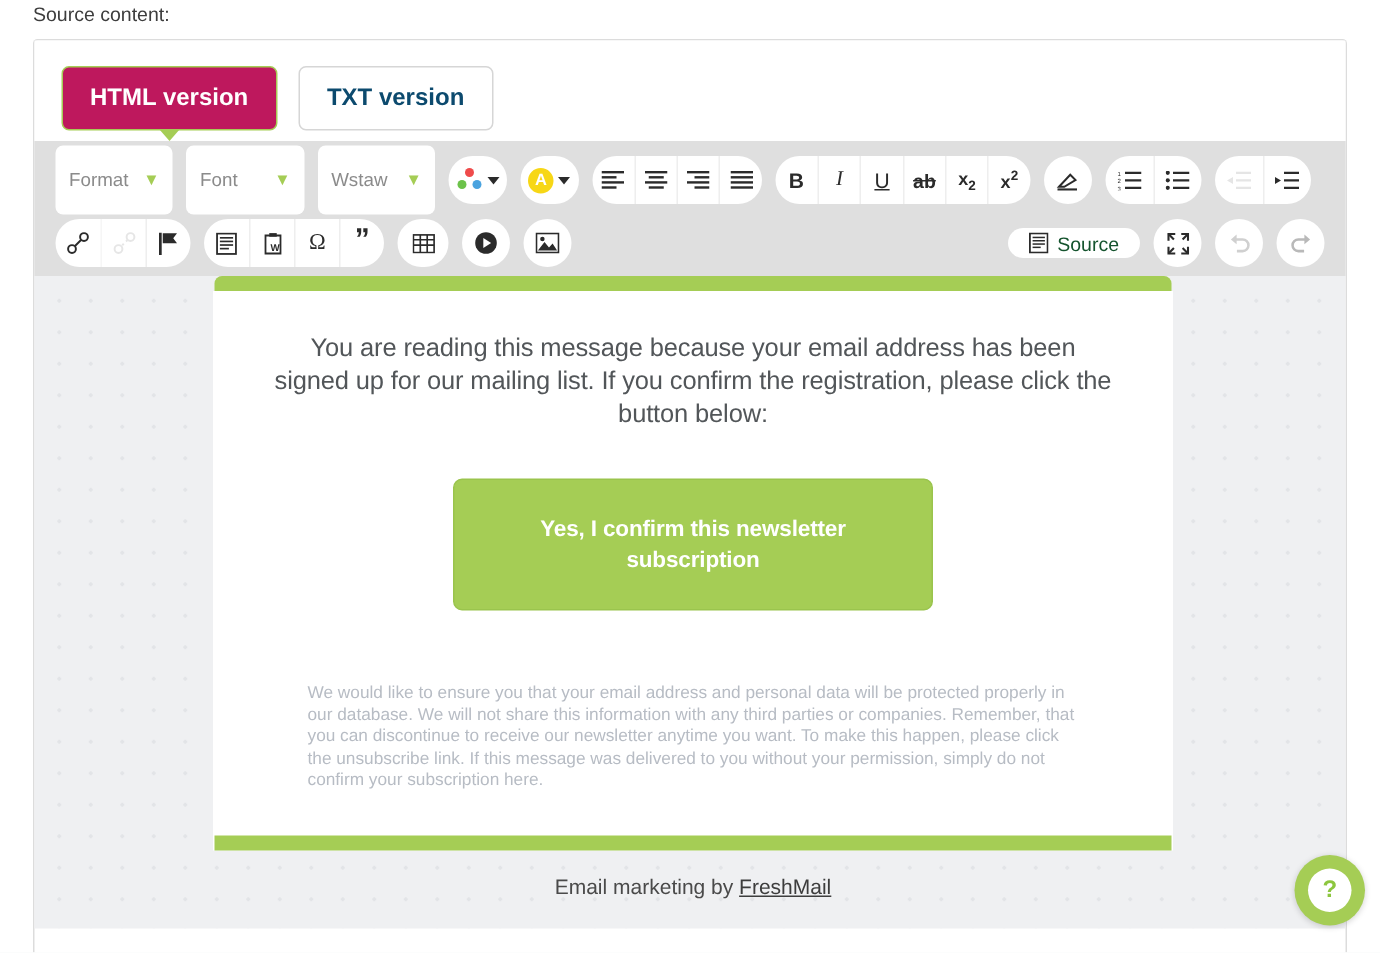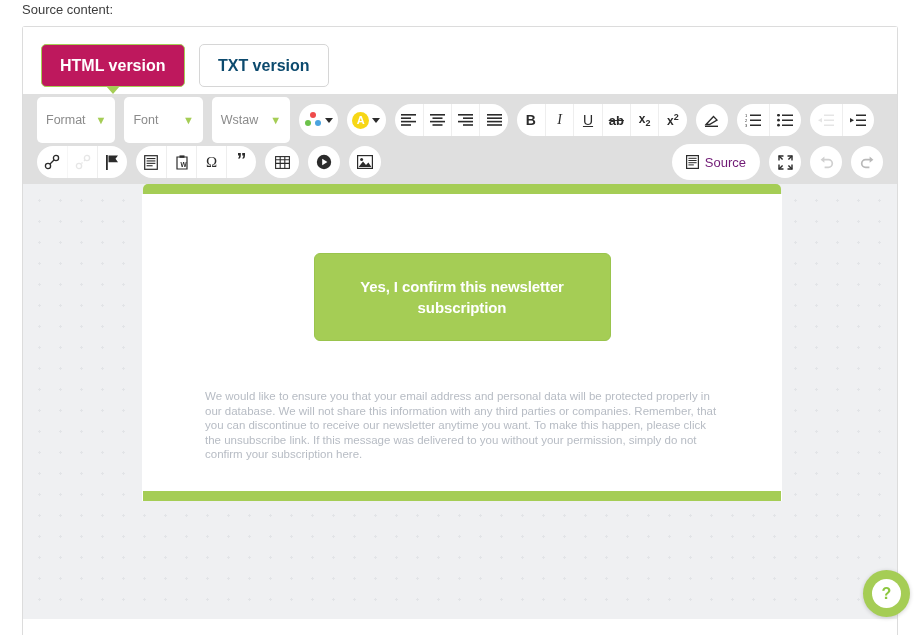--- a/index.html
+++ b/index.html
@@ -167,23 +167,23 @@
     font-size: 11px; font-weight: bold;
     display: flex; align-items: center; justify-content: center;
     line-height: 1;
   }
 
   .spacer { flex: 1; }
 
   .src-btn {
     display: flex; align-items: center; gap: 6px;
     background: #ffffff; border-radius: 18px;
-    height: 36px; padding: 0 14px;
+    height: 20px; padding: 0 14px;
     margin-right: 9px; cursor: pointer;
-    font-size: 13px; color: #701a75;
+    font-size: 13px; color: #14532d;
   }
   .round-btn {
     width: 32px; height: 32px; border-radius: 50%;
     background: #ffffff;
     display: flex; align-items: center; justify-content: center;
     margin-right: 9px; cursor: pointer; color: #2b2b2b;
   }
   .round-btn.last { margin-right: 0; }
   .round-btn.disabled { color: #d0d0d0; }
 
@@ -226,21 +226,21 @@
     text-align: center;
     color: #525659;
     font-size: 17px;
     line-height: 22px;
     padding: 0 40px;
     letter-spacing: -0.1px;
   }
   .cta-wrap { text-align: center; padding: 32px 0 0 0; }
   .cta {
     display: inline-block;
-    width: 297px;
+    width: 320px;
     background: #a5cd55;
     border: 1px solid #9ac44d;
     border-radius: 6px;
     color: #ffffff;
     font-size: 15px;
     font-weight: bold;
     line-height: 21px;
     padding: 22px 30px;
     cursor: pointer;
     letter-spacing: -0.1px;
@@ -589,25 +589,29 @@
             <path d="M10.6 1.4 L14.4 4.7 L10.6 7.8 Z" fill="#b9b9b9"></path>
           </svg>
         </div>
       </div>
     </div>
 
     <div class="canvas">
       <div class="mail">
         <div class="bar-top"></div>
         <div class="mail-body">
+          <div class="intro">You are reading this message because your email address has been signed up for our mailing list. If you confirm the registration, please click the button below:</div>
           <div class="cta-wrap">
             <div class="cta">Yes, I confirm this newsletter subscription</div>
           </div>
           <div class="legal">We would like to ensure you that your email address and personal data will be protected properly in our database. We will not share this information with any third parties or companies. Remember, that you can discontinue to receive our newsletter anytime you want. To make this happen, please click the unsubscribe link. If this message was delivered to you without your permission, simply do not confirm your subscription here.</div>
           <div class="bar-bottom"></div>
+        </div>
+        <div class="mail-foot">
+          <span>Email marketing by </span><a href="#">FreshMail</a>
         </div>
       </div>
     </div>
 
   </div>
 
   <div class="help">
     <span class="inner">?</span>
   </div>
 

